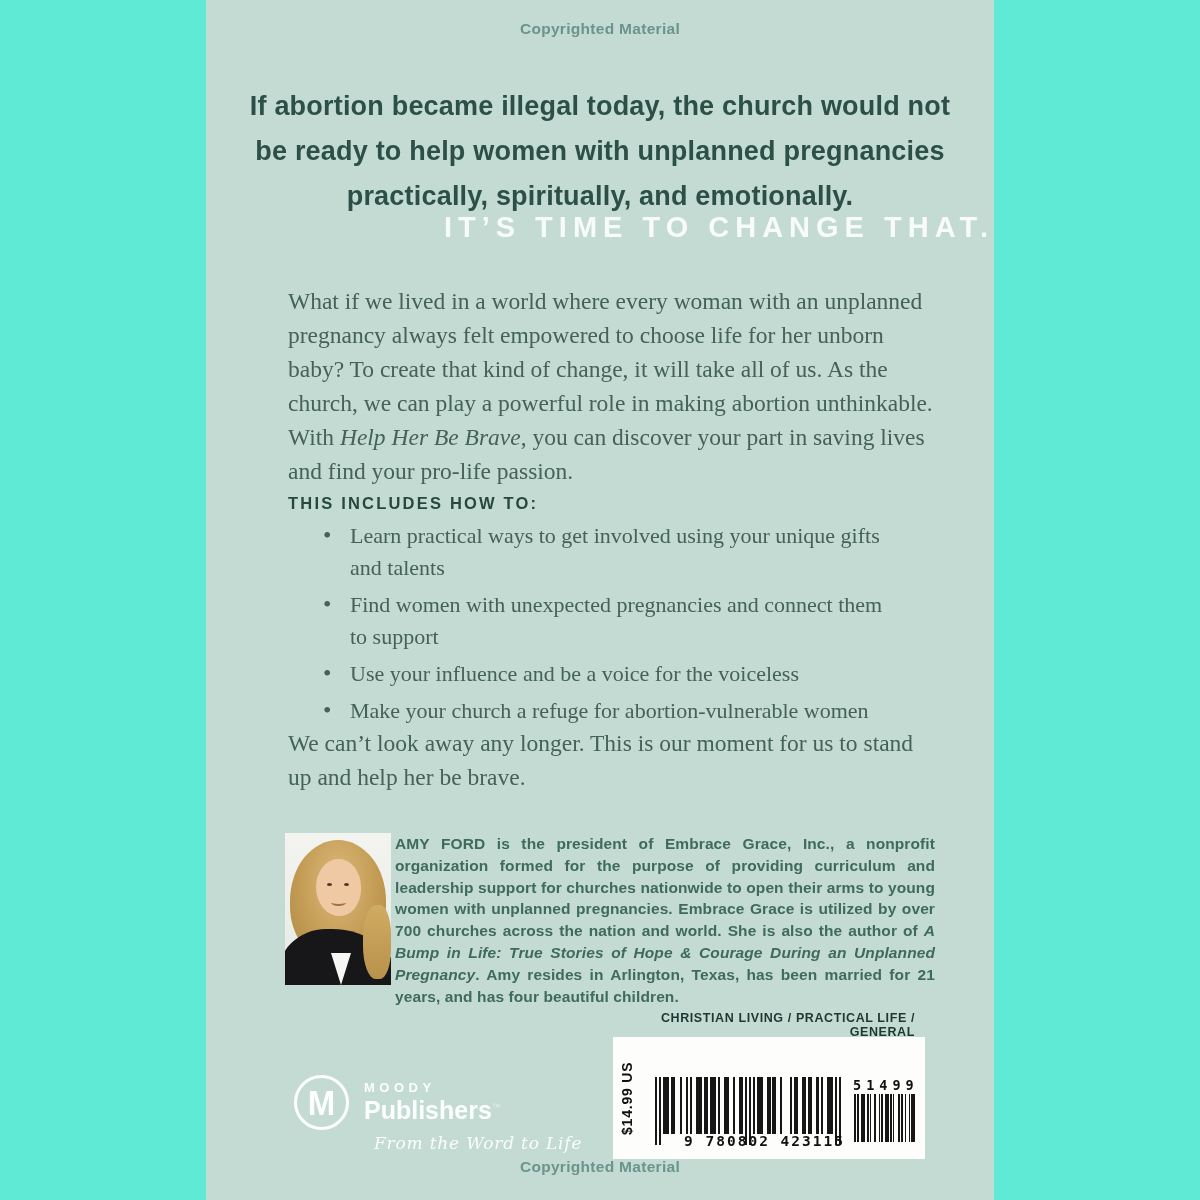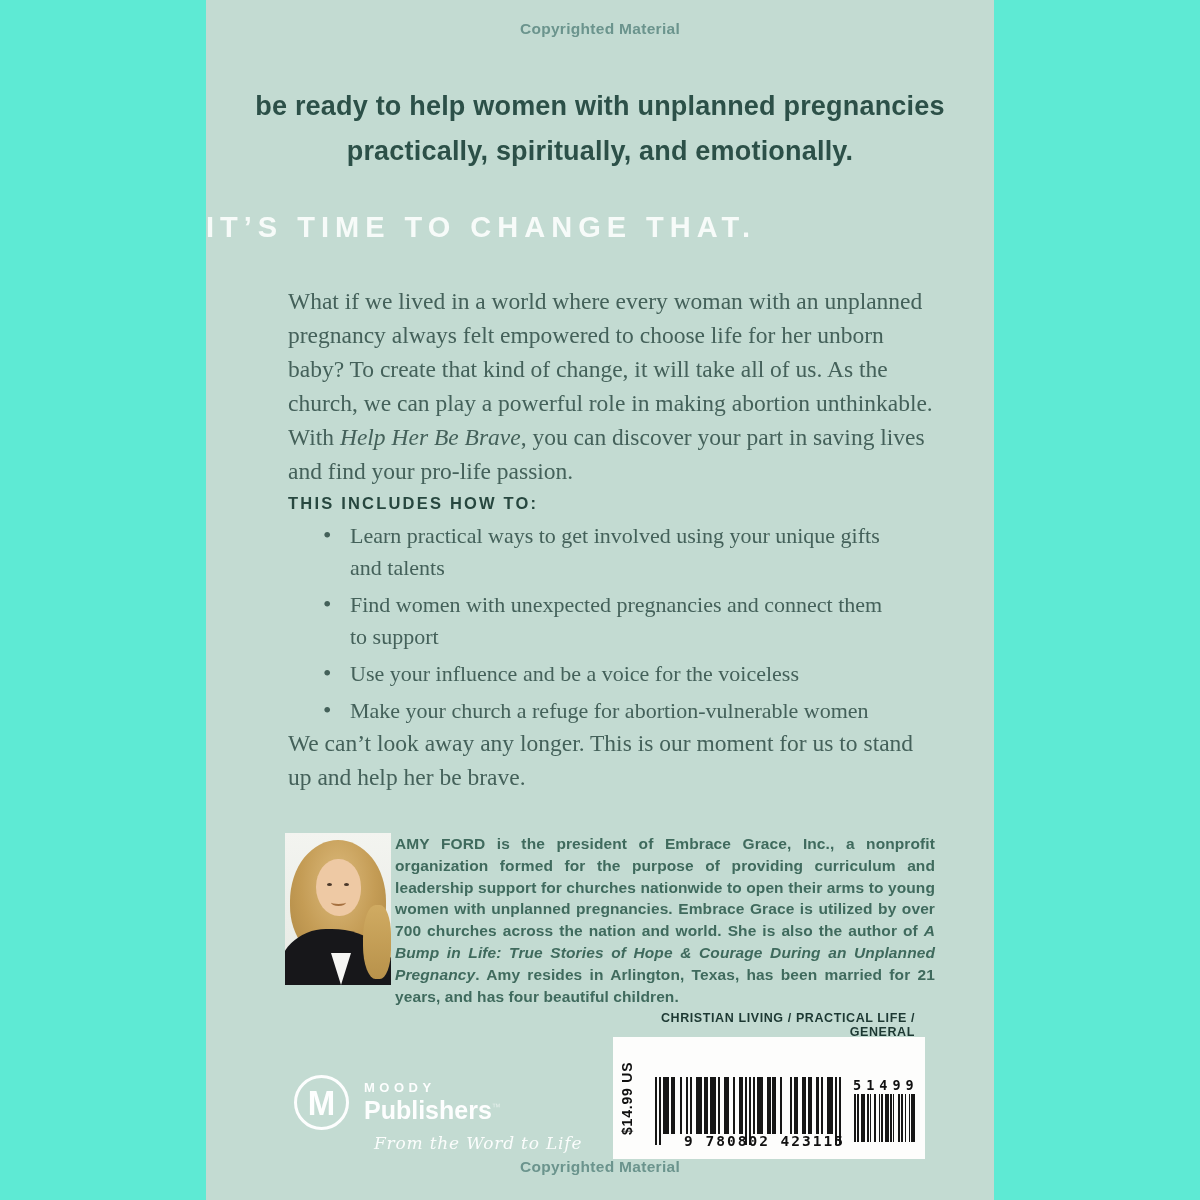--- a/index.html
+++ b/index.html
@@ -9,21 +9,21 @@
   .cover { position:absolute; left:206px; top:0; width:788px; height:1200px; background:#c3dbd2; }
 
   .copyright { position:absolute; left:0; width:100%; text-align:center;
                font-size:15.5px; font-weight:bold; letter-spacing:0.3px; color:#6b948d; }
   .copyright.top { top:20px; }
   .copyright.bottom { top:1158px; }
 
   .headline { position:absolute; top:84px; left:0; width:100%; text-align:center;
               font-size:27px; font-weight:bold; line-height:45px; color:#2c5048; letter-spacing:0.2px; }
 
-  .subhead { position:absolute; top:211px; left:0; width:100%; text-align:left;
+  .subhead { position:absolute; top:211px; left:0; width:100%; text-align:right;
              font-size:29px; font-weight:bold; letter-spacing:6px; color:#f7fbf9; }
 
   .intro { position:absolute; left:82px; top:284px; width:652px;
            font-family:"Liberation Serif", serif; font-size:23.5px; line-height:34px; color:#44615a; }
   .intro em, .bio em { font-style:italic; }
 
   .includes-heading { position:absolute; left:82px; top:494px;
                       font-size:16.5px; font-weight:bold; letter-spacing:2.2px; color:#27473f; }
 
   .bullets { position:absolute; left:113px; top:520px; width:580px;
@@ -89,20 +89,21 @@
 </style>
 </head>
 <body>
 
 <div class="page">
   <div class="cover">
 
     <div class="copyright top">Copyrighted Material</div>
 
     <div class="headline">
+      <div>If abortion became illegal today, the church would not</div>
       <div>be ready to help women with unplanned pregnancies</div>
       <div>practically, spiritually, and emotionally.</div>
     </div>
 
     <div class="subhead">IT’S TIME TO CHANGE THAT.</div>
 
     <p class="intro"><span>What if we lived in a world where every woman with an unplanned pregnancy always felt empowered to choose life for her unborn baby? To create that kind of change, it will take all of us. As the church, we can play a powerful role in making abortion unthinkable. With </span><em>Help Her Be Brave</em><span>, you can discover your part in saving lives and find your pro-life passion.</span></p>
 
     <div class="includes-heading">THIS INCLUDES HOW TO:</div>
 

